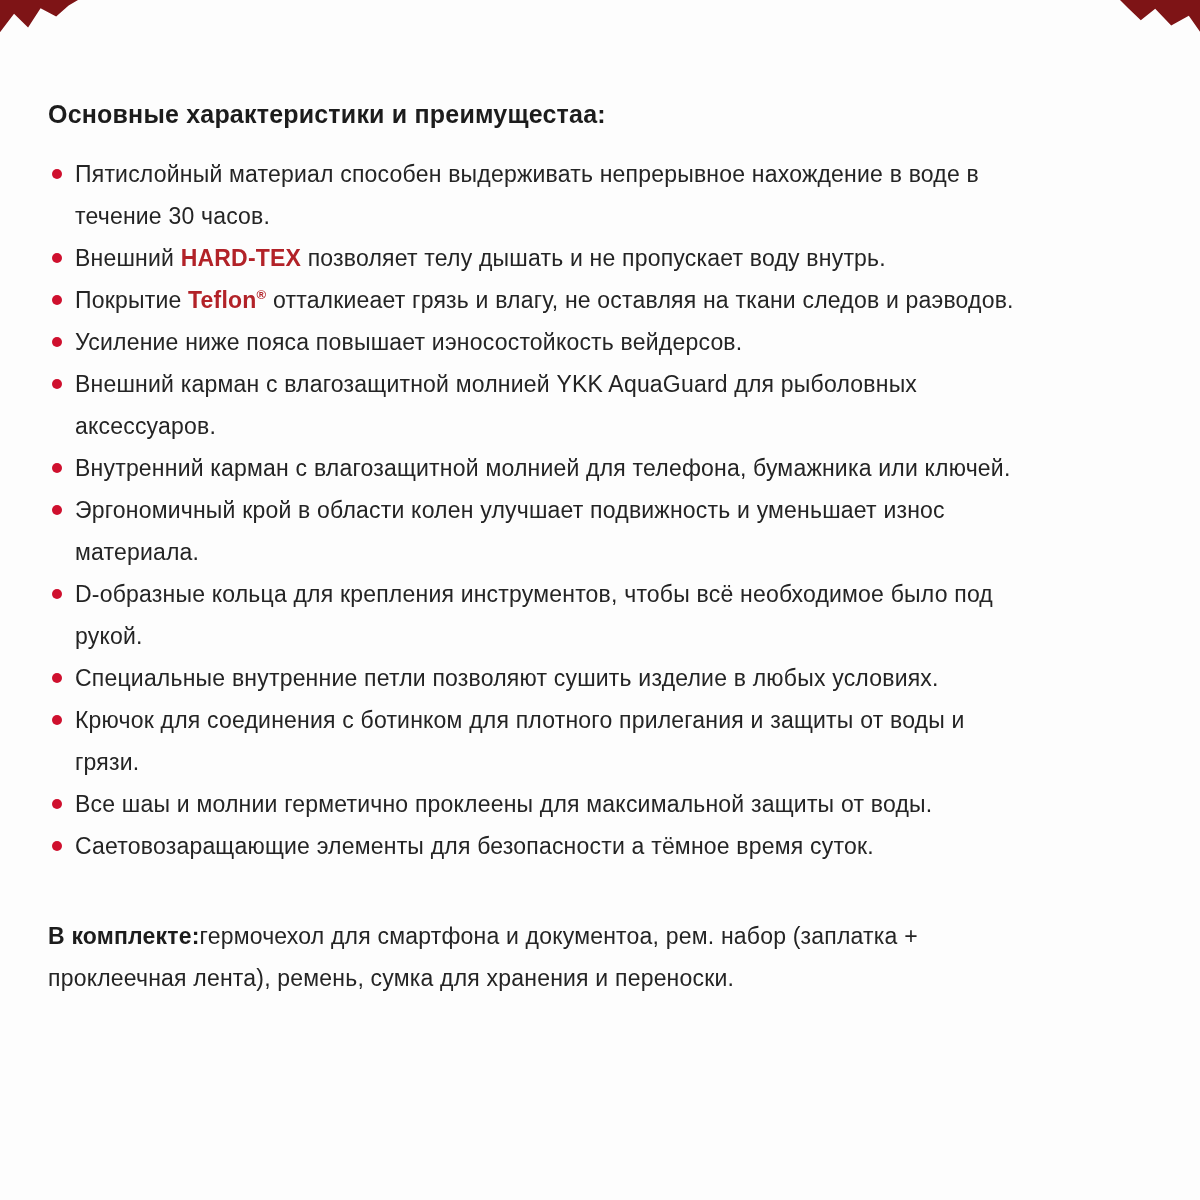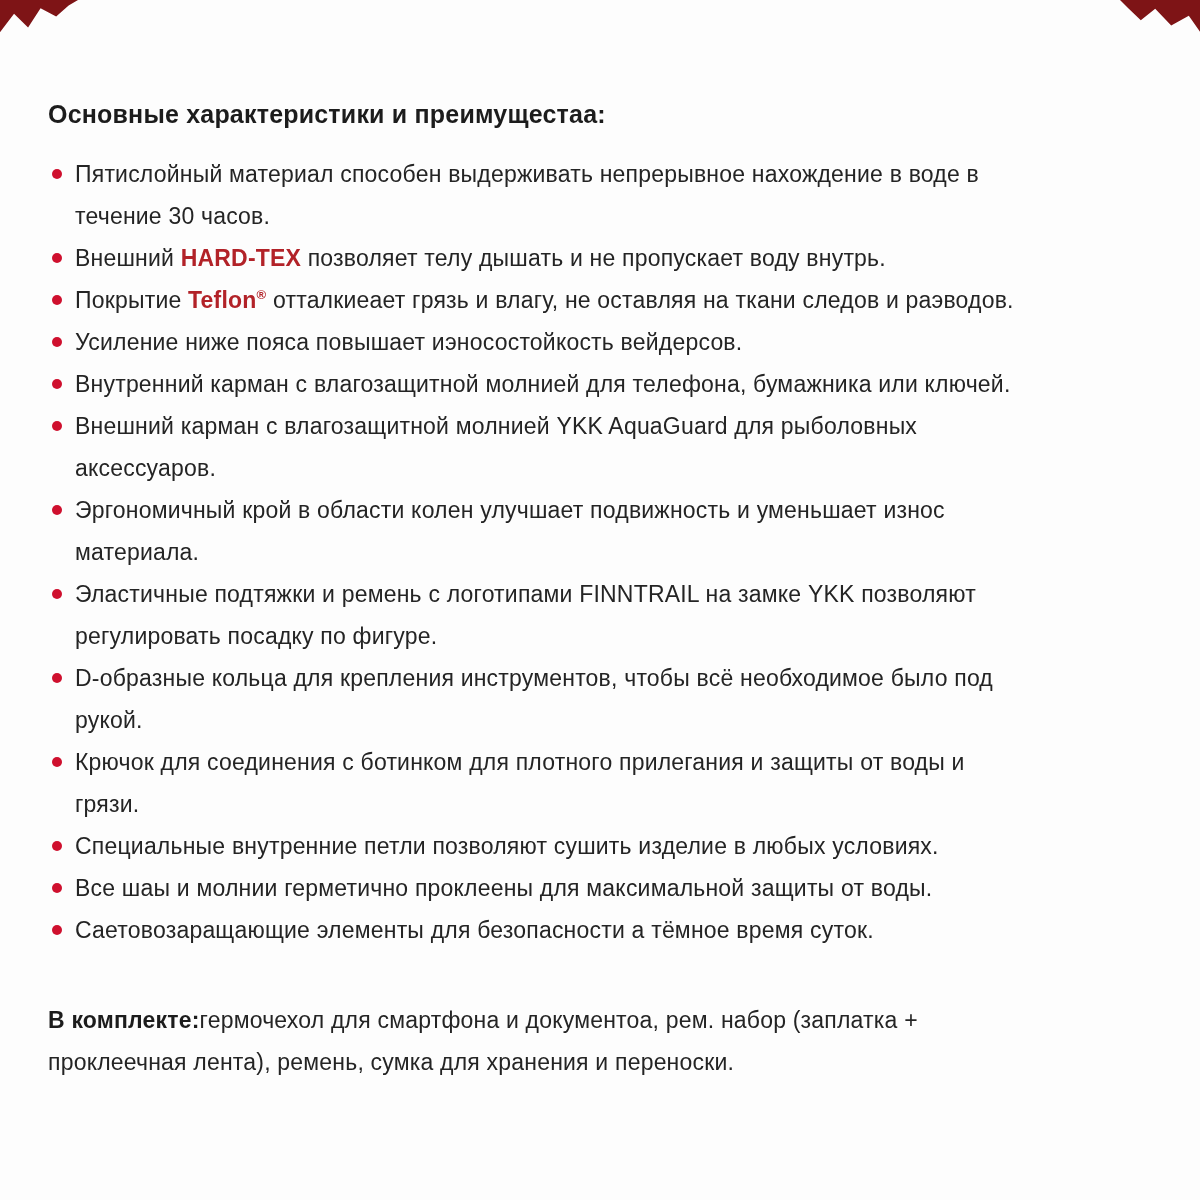--- a/index.html
+++ b/index.html
@@ -91,31 +91,29 @@
   <div class="corner corner-right"></div>
 
   <h1 class="heading">Основные характеристики и преимущестаа:</h1>
 
   <ul class="features" id="features-list">
       <li class="feature"><span>Пятислойный материал способен выдерживать непрерывное нахождение в воде в
 течение 30 часов.</span></li>
       <li class="feature"><span>Внешний </span><span class="red">HARD-TEX</span><span> позволяет телу дышать и не пропускает воду внутрь.</span></li>
       <li class="feature"><span>Покрытие </span><span class="red">Teflon</span><sup class="red">®</sup><span> отталкиеает грязь и влагу, не оставляя на ткани следов и раэводов.</span></li>
       <li class="feature"><span>Усиление ниже пояса повышает иэносостойкость вейдерсов.</span></li>
-      <li class="feature"><span>Внутренний карман с влагозащитной молнией для телефона, бумажника или ключей.</span></li>
       <li class="feature"><span>Внешний карман с влагозащитной молнией YKK AquaGuard для рыболовных
 аксессуаров.</span></li>
+      <li class="feature"><span>Внутренний карман с влагозащитной молнией для телефона, бумажника или ключей.</span></li>
       <li class="feature"><span>Эргономичный крой в области колен улучшает подвижность и уменьшает износ
 материала.</span></li>
-      <li class="feature"><span>Эластичные подтяжки и ремень с логотипами FINNTRAIL на замке YKK позволяют
-регулировать посадку по фигуре.</span></li>
       <li class="feature"><span>D-образные кольца для крепления инструментов, чтобы всё необходимое было под
 рукой.</span></li>
+      <li class="feature"><span>Специальные внутренние петли позволяют сушить изделие в любых условиях.</span></li>
       <li class="feature"><span>Крючок для соединения с ботинком для плотного прилегания и защиты от воды и
 грязи.</span></li>
-      <li class="feature"><span>Специальные внутренние петли позволяют сушить изделие в любых условиях.</span></li>
       <li class="feature"><span>Все шаы и молнии герметично проклеены для максимальной защиты от воды.</span></li>
       <li class="feature"><span>Саетовозаращающие элементы для безопасности а тёмное время суток.</span></li>
     </ul>
 
   <p class="kit"><span class="kit-label">В комплекте:</span><span>гермочехол для смартфона и документоа, рем. набор (заплатка +
 проклеечная лента), ремень, сумка для хранения и переноски.</span></p>
 </div>
 
 </body></html>

